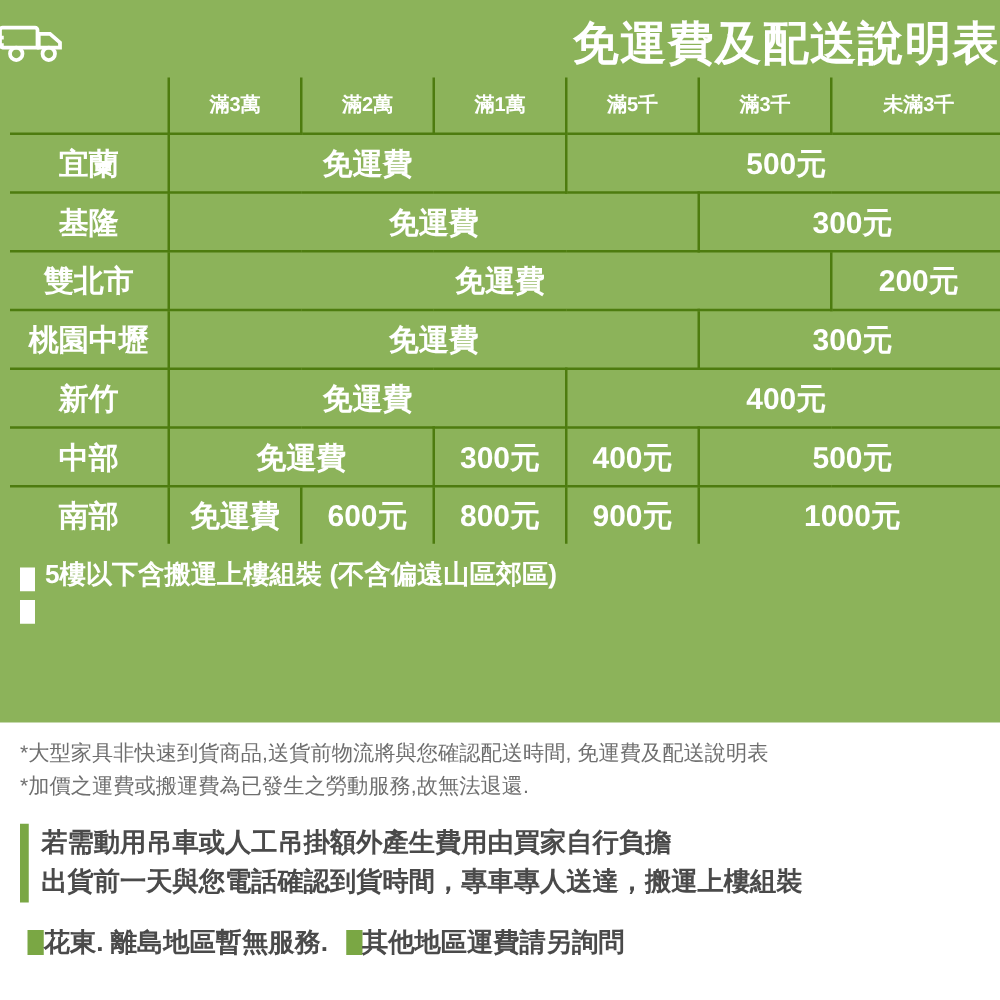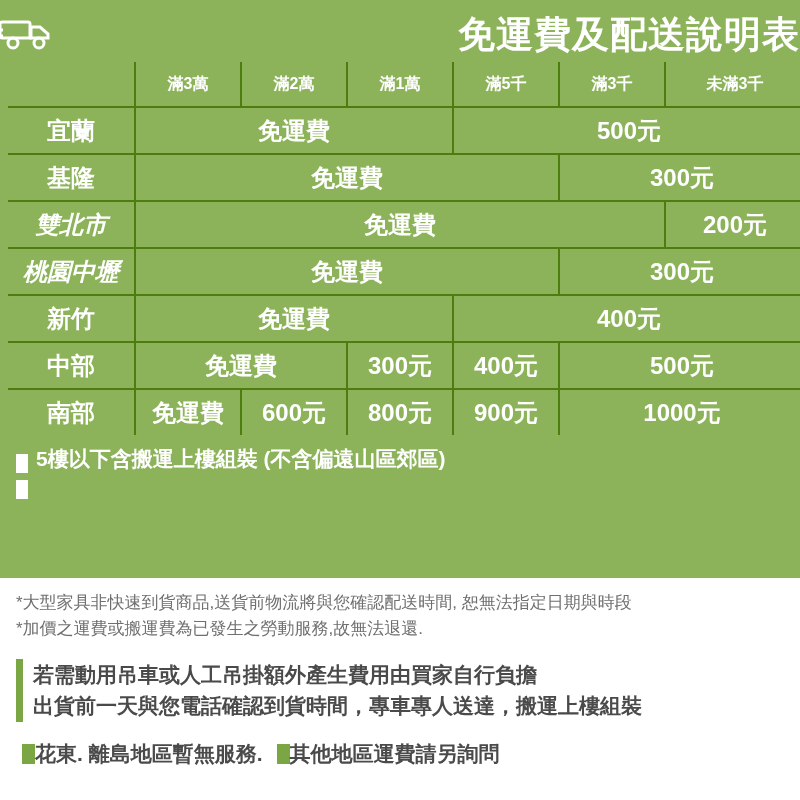--- a/index.html
+++ b/index.html
@@ -79,21 +79,21 @@
     border-right: none;
   }
   table.freight td.rowhead {
     border-left: none;
     font-size: 24px;
   }
   table.freight tr:last-child td {
     border-bottom: none;
   }
   td.small { font-size: 21px; }
-  .rowhead-narrow { font-size: 22px; font-style: italic; }
+  .rowhead-narrow { font-size: 22px; }
 
   
   .notes {
     padding: 10px 16px 0 16px;
   }
   .note-line {
     display: flex;
     align-items: flex-end;
     gap: 8px;
     font-size: 21px;
@@ -249,21 +249,21 @@
     <div class="note-line">
       <span class="sq"></span>
       <span>5樓以下含搬運上樓組裝 (不含偏遠山區郊區)</span>
     </div>
     <div class="note-line">
       <span class="sq"></span>
     </div>
   </div>
 
   <div class="footer">
-    <div class="foot-small">*大型家具非快速到貨商品,送貨前物流將與您確認配送時間, 恕無法指定日期與時段</div>
+    <div class="foot-small">*大型家具非快速到貨商品,送貨前物流將與您確認配送時間, 免運費及配送說明表</div>
     <div class="foot-small">*加價之運費或搬運費為已發生之勞動服務,故無法退還.</div>
 
     <div class="foot-block">
       <span class="bar"></span>
       <div>
         <div class="foot-green">若需動用吊車或人工吊掛額外產生費用由買家自行負擔</div>
         <div class="foot-green">出貨前一天與您電話確認到貨時間，專車專人送達，搬運上樓組裝</div>
       </div>
     </div>
 

